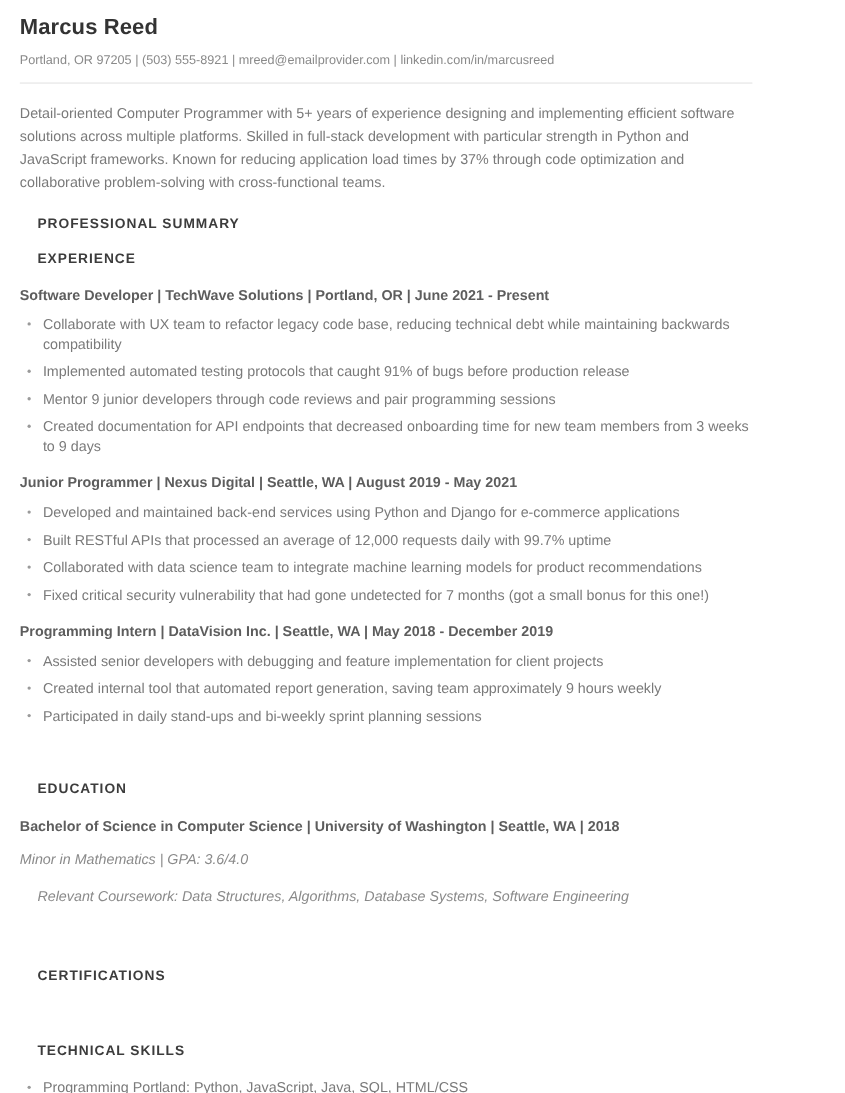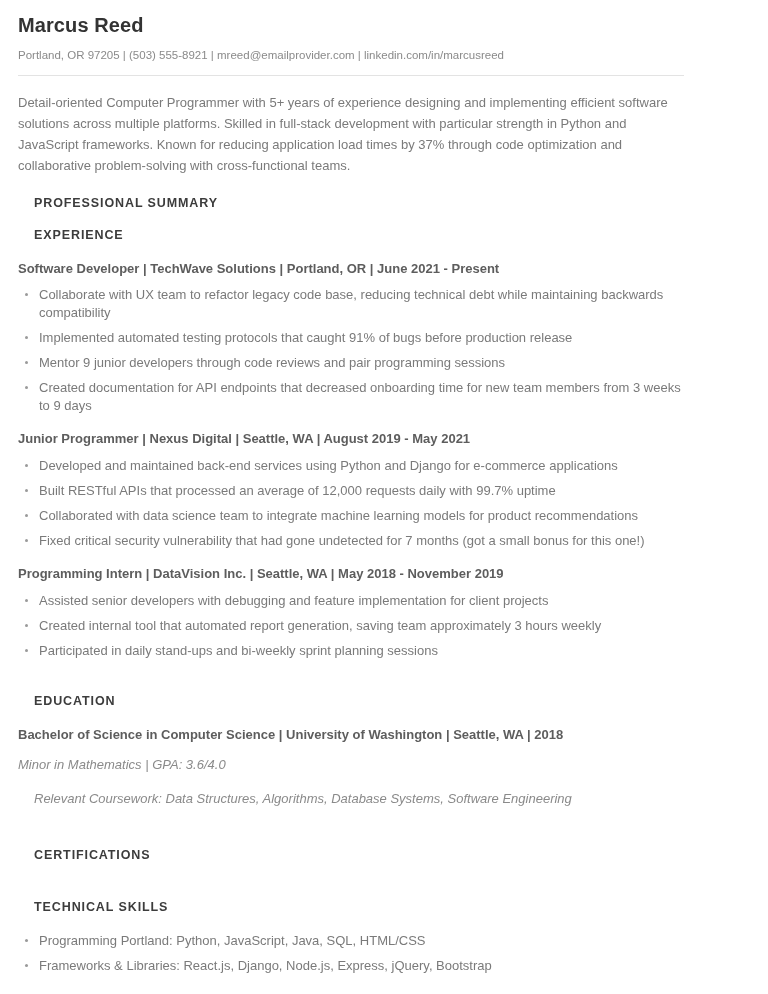--- a/index.html
+++ b/index.html
@@ -47,21 +47,21 @@
     color: #7a7a7a;
     margin: 0 0 20px 0;
     max-width: 732px;
   }
   .section-heading {
     font-size: 12.5px;
     font-weight: bold;
     color: #3c3c3c;
     letter-spacing: 0.9px;
     text-transform: uppercase;
-    margin: 0 0 17px 0;
+    margin: 16px 0 17px 0;
     line-height: 1.2;
     padding-left: 16px;
   }
   .job-title {
     font-size: 13px;
     font-weight: bold;
     color: #5d5d5d;
     margin: 0 0 9px 0;
     line-height: 1.35;
   }
@@ -161,24 +161,24 @@
       <div class="job-title">Junior Programmer | Nexus Digital | Seattle, WA | August 2019 - May 2021</div>
       <ul class="bullets">
         <li><span class="dot"></span><span>Developed and maintained back-end services using Python and Django for e-commerce applications</span></li>
         <li><span class="dot"></span><span>Built RESTful APIs that processed an average of 12,000 requests daily with 99.7% uptime</span></li>
         <li><span class="dot"></span><span>Collaborated with data science team to integrate machine learning models for product recommendations</span></li>
         <li><span class="dot"></span><span>Fixed critical security vulnerability that had gone undetected for 7 months (got a small bonus for this one!)</span></li>
       </ul>
     </div>
 
     <div class="exp-block">
-      <div class="job-title">Programming Intern | DataVision Inc. | Seattle, WA | May 2018 - November 2019</div>
+      <div class="job-title">Programming Intern | DataVision Inc. | Seattle, WA | May 2018 - December 2019</div>
       <ul class="bullets">
         <li><span class="dot"></span><span>Assisted senior developers with debugging and feature implementation for client projects</span></li>
-        <li><span class="dot"></span><span>Created internal tool that automated report generation, saving team approximately 3 hours weekly</span></li>
+        <li><span class="dot"></span><span>Created internal tool that automated report generation, saving team approximately 9 hours weekly</span></li>
         <li><span class="dot"></span><span>Participated in daily stand-ups and bi-weekly sprint planning sessions</span></li>
       </ul>
     </div>
   </div>
 
   <div class="block-gap-lg"></div>
 
   <h2 class="section-heading">EDUCATION</h2>
 
   <div>

